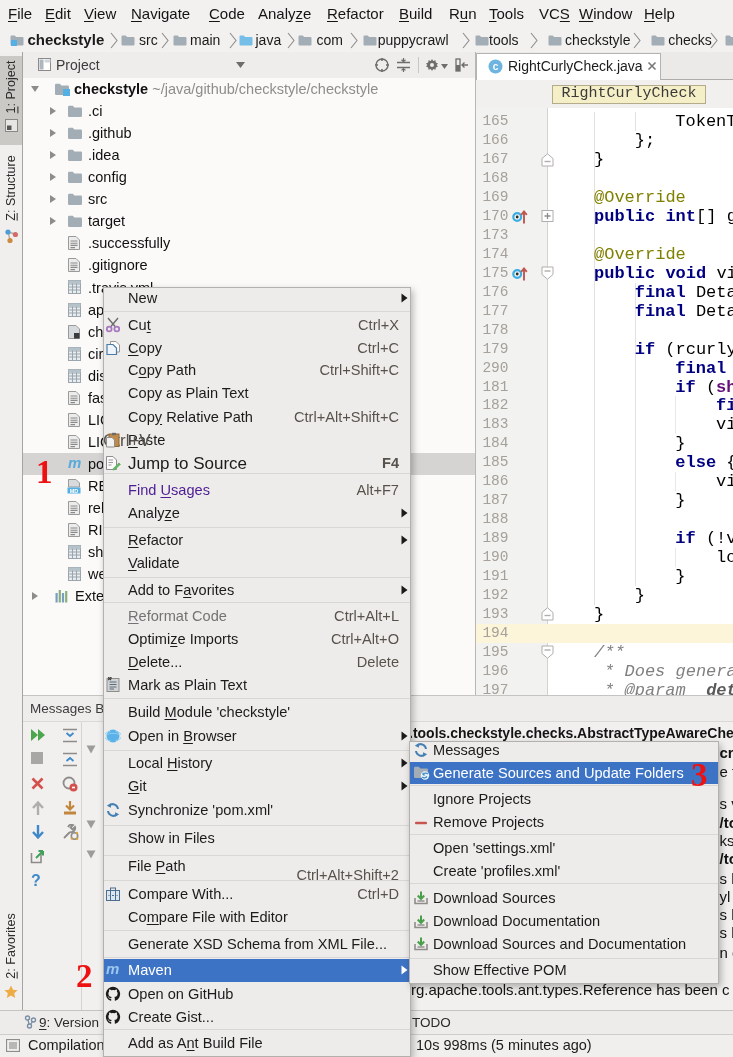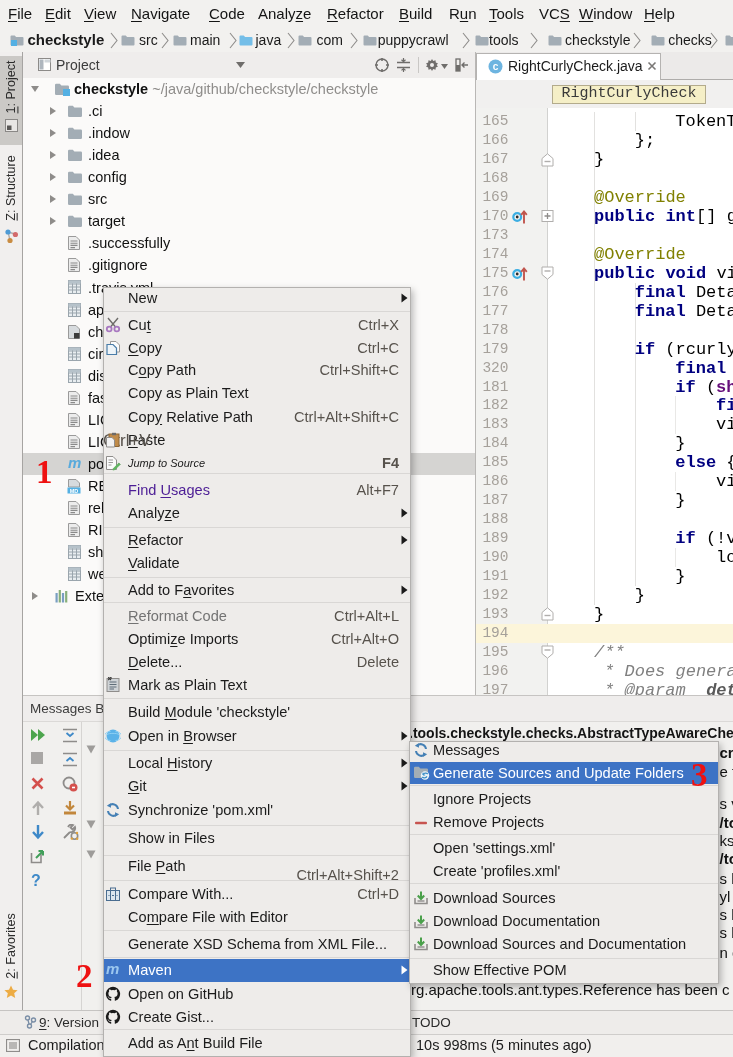--- a/index.html
+++ b/index.html
@@ -166,21 +166,21 @@
 <svg class="abs" style="left:67px;top:104.05px" width="16" height="14" viewBox="0 0 16 14">
     <path d="M1 3 a1.2 1.2 0 0 1 1.2-1.2 h3.6 l1.6 1.8 h6.4 a1.2 1.2 0 0 1 1.2 1.2 v7 a1.2 1.2 0 0 1 -1.2 1.2 h-11.6 a1.2 1.2 0 0 1 -1.2 -1.2 z" fill="#a3adb5"></path>
   </svg>
 <div class="abs" style="left:88px;top:100.0px;height:22px;line-height:22px;font-size:14.5px;color:#111;">.ci</div>
 <svg class="abs" style="left:49px;top:128.1px" width="8" height="10" viewBox="0 0 8 10">
     <path d="M1 1 L7 5 L1 9 Z" fill="#8e8c8a"></path>
   </svg>
 <svg class="abs" style="left:67px;top:126.1px" width="16" height="14" viewBox="0 0 16 14">
     <path d="M1 3 a1.2 1.2 0 0 1 1.2-1.2 h3.6 l1.6 1.8 h6.4 a1.2 1.2 0 0 1 1.2 1.2 v7 a1.2 1.2 0 0 1 -1.2 1.2 h-11.6 a1.2 1.2 0 0 1 -1.2 -1.2 z" fill="#a3adb5"></path>
   </svg>
-<div class="abs" style="left:88px;top:122.1px;height:22px;line-height:22px;font-size:14.5px;color:#111;">.indow</div>
+<div class="abs" style="left:88px;top:122.1px;height:22px;line-height:22px;font-size:14.5px;color:#111;">.github</div>
 <svg class="abs" style="left:49px;top:150.15px" width="8" height="10" viewBox="0 0 8 10">
     <path d="M1 1 L7 5 L1 9 Z" fill="#8e8c8a"></path>
   </svg>
 <svg class="abs" style="left:67px;top:148.15px" width="16" height="14" viewBox="0 0 16 14">
     <path d="M1 3 a1.2 1.2 0 0 1 1.2-1.2 h3.6 l1.6 1.8 h6.4 a1.2 1.2 0 0 1 1.2 1.2 v7 a1.2 1.2 0 0 1 -1.2 1.2 h-11.6 a1.2 1.2 0 0 1 -1.2 -1.2 z" fill="#a3adb5"></path>
   </svg>
 <div class="abs" style="left:88px;top:144.2px;height:22px;line-height:22px;font-size:14.5px;color:#111;">.idea</div>
 <svg class="abs" style="left:49px;top:172.2px" width="8" height="10" viewBox="0 0 8 10">
     <path d="M1 1 L7 5 L1 9 Z" fill="#8e8c8a"></path>
   </svg>
@@ -326,21 +326,21 @@
 <div class="abs" style="left:476px;top:169.1px;width:32.5px;height:19px;line-height:19px;text-align:right;font-family:&quot;Liberation Mono&quot;,monospace;font-size:14.5px;color:#a5a09a;">168</div>
 <div class="abs" style="left:476px;top:188.0px;width:32.5px;height:19px;line-height:19px;text-align:right;font-family:&quot;Liberation Mono&quot;,monospace;font-size:14.5px;color:#a5a09a;">169</div>
 <div class="abs" style="left:476px;top:206.9px;width:32.5px;height:19px;line-height:19px;text-align:right;font-family:&quot;Liberation Mono&quot;,monospace;font-size:14.5px;color:#a5a09a;">170</div>
 <div class="abs" style="left:476px;top:225.9px;width:32.5px;height:19px;line-height:19px;text-align:right;font-family:&quot;Liberation Mono&quot;,monospace;font-size:14.5px;color:#a5a09a;">173</div>
 <div class="abs" style="left:476px;top:244.9px;width:32.5px;height:19px;line-height:19px;text-align:right;font-family:&quot;Liberation Mono&quot;,monospace;font-size:14.5px;color:#a5a09a;">174</div>
 <div class="abs" style="left:476px;top:263.8px;width:32.5px;height:19px;line-height:19px;text-align:right;font-family:&quot;Liberation Mono&quot;,monospace;font-size:14.5px;color:#a5a09a;">175</div>
 <div class="abs" style="left:476px;top:282.8px;width:32.5px;height:19px;line-height:19px;text-align:right;font-family:&quot;Liberation Mono&quot;,monospace;font-size:14.5px;color:#a5a09a;">176</div>
 <div class="abs" style="left:476px;top:301.7px;width:32.5px;height:19px;line-height:19px;text-align:right;font-family:&quot;Liberation Mono&quot;,monospace;font-size:14.5px;color:#a5a09a;">177</div>
 <div class="abs" style="left:476px;top:320.6px;width:32.5px;height:19px;line-height:19px;text-align:right;font-family:&quot;Liberation Mono&quot;,monospace;font-size:14.5px;color:#a5a09a;">178</div>
 <div class="abs" style="left:476px;top:339.6px;width:32.5px;height:19px;line-height:19px;text-align:right;font-family:&quot;Liberation Mono&quot;,monospace;font-size:14.5px;color:#a5a09a;">179</div>
-<div class="abs" style="left:476px;top:358.6px;width:32.5px;height:19px;line-height:19px;text-align:right;font-family:&quot;Liberation Mono&quot;,monospace;font-size:14.5px;color:#a5a09a;">320</div>
+<div class="abs" style="left:476px;top:358.6px;width:32.5px;height:19px;line-height:19px;text-align:right;font-family:&quot;Liberation Mono&quot;,monospace;font-size:14.5px;color:#a5a09a;">290</div>
 <div class="abs" style="left:476px;top:377.5px;width:32.5px;height:19px;line-height:19px;text-align:right;font-family:&quot;Liberation Mono&quot;,monospace;font-size:14.5px;color:#a5a09a;">181</div>
 <div class="abs" style="left:476px;top:396.4px;width:32.5px;height:19px;line-height:19px;text-align:right;font-family:&quot;Liberation Mono&quot;,monospace;font-size:14.5px;color:#a5a09a;">182</div>
 <div class="abs" style="left:476px;top:415.4px;width:32.5px;height:19px;line-height:19px;text-align:right;font-family:&quot;Liberation Mono&quot;,monospace;font-size:14.5px;color:#a5a09a;">183</div>
 <div class="abs" style="left:476px;top:434.3px;width:32.5px;height:19px;line-height:19px;text-align:right;font-family:&quot;Liberation Mono&quot;,monospace;font-size:14.5px;color:#a5a09a;">184</div>
 <div class="abs" style="left:476px;top:453.3px;width:32.5px;height:19px;line-height:19px;text-align:right;font-family:&quot;Liberation Mono&quot;,monospace;font-size:14.5px;color:#a5a09a;">185</div>
 <div class="abs" style="left:476px;top:472.2px;width:32.5px;height:19px;line-height:19px;text-align:right;font-family:&quot;Liberation Mono&quot;,monospace;font-size:14.5px;color:#a5a09a;">186</div>
 <div class="abs" style="left:476px;top:491.2px;width:32.5px;height:19px;line-height:19px;text-align:right;font-family:&quot;Liberation Mono&quot;,monospace;font-size:14.5px;color:#a5a09a;">187</div>
 <div class="abs" style="left:476px;top:510.1px;width:32.5px;height:19px;line-height:19px;text-align:right;font-family:&quot;Liberation Mono&quot;,monospace;font-size:14.5px;color:#a5a09a;">188</div>
 <div class="abs" style="left:476px;top:529.1px;width:32.5px;height:19px;line-height:19px;text-align:right;font-family:&quot;Liberation Mono&quot;,monospace;font-size:14.5px;color:#a5a09a;">189</div>
 <div class="abs" style="left:476px;top:548.0px;width:32.5px;height:19px;line-height:19px;text-align:right;font-family:&quot;Liberation Mono&quot;,monospace;font-size:14.5px;color:#a5a09a;">190</div>
@@ -530,21 +530,21 @@
 <div class="abs" style="left:128px;top:382.0px;height:23px;line-height:23px;font-size:14.6px;color:#1b1b1b;z-index:52;white-space:pre;">Copy as Plain Text</div>
 <div class="abs" style="left:128px;top:405.5px;height:23px;line-height:23px;font-size:14.6px;color:#1b1b1b;z-index:52;white-space:pre;">Cop<span class="u">y</span> Relative Path</div>
 <div class="abs" style="left:103px;top:405.5px;width:296px;height:23px;line-height:23px;font-size:14.6px;color:#57524c;z-index:52;text-align:right;">Ctrl+Alt+Shift+C</div>
 <div class="abs" style="left:128px;top:428.5px;height:23px;line-height:23px;font-size:14.6px;color:#1b1b1b;z-index:52;white-space:pre;"><span class="u">P</span>aste</div>
 <div class="abs" style="left:103px;top:428.5px;width:296px;height:23px;line-height:23px;font-size:17px;color:#57524c;z-index:52;text-align:left;">Ctrl+V</div>
 <svg class="abs" style="left:105px;top:432.0px;z-index:52" width="16" height="16" viewBox="0 0 16 16">
     <rect x="4" y="2" width="10" height="12.5" fill="#c08b4a" stroke="#8d6636"></rect>
     <rect x="7" y="0.8" width="4" height="2.4" fill="#6d6b69"></rect>
     <path d="M1.5 5.5 H7 L9.5 8 V15 H1.5 Z" fill="#f2f2f2" stroke="#8f8d8b"></path>
   </svg>
-<div class="abs" style="left:128px;top:451.5px;height:23px;line-height:23px;font-size:11px;color:#1b1b1b;z-index:52;white-space:pre;font-style:italic;">Jump to Source</div>
+<div class="abs" style="left:128px;top:451.5px;height:23px;line-height:23px;font-size:17px;color:#1b1b1b;z-index:52;white-space:pre;">Jump to Source</div>
 <div class="abs" style="left:103px;top:451.5px;width:296px;height:23px;line-height:23px;font-size:14.6px;color:#57524c;z-index:52;text-align:right;font-weight:bold;">F4</div>
 <svg class="abs" style="left:105px;top:455.0px;z-index:52" width="16" height="16" viewBox="0 0 16 16">
     <path d="M1.5 1.5 H8 L11.5 5 V14.5 H1.5 Z" fill="#fbfbfb" stroke="#8f8d8b"></path>
     <path d="M3.5 5 H8 M3.5 7.5 H8 M3.5 10 H6.5" stroke="#9a9896" stroke-width="1.1"></path>
     <path d="M8.2 13.2 L13.5 7.9 L15.3 9.7 L10 15 L7.8 15.4 Z" fill="#62b562"></path>
     <path d="M13.5 7.9 L15.3 9.7" stroke="#3e8a3e" stroke-width="1"></path>
   </svg>
 <div class="abs" style="left:128px;top:478.5px;height:23px;line-height:23px;font-size:14.6px;color:#4c1d95;z-index:52;white-space:pre;">Find <span class="u">U</span>sages</div>
 <div class="abs" style="left:103px;top:478.5px;width:296px;height:23px;line-height:23px;font-size:14.6px;color:#57524c;z-index:52;text-align:right;">Alt+F7</div>
 <div class="abs" style="left:128px;top:501.5px;height:23px;line-height:23px;font-size:14.6px;color:#1b1b1b;z-index:52;white-space:pre;">Analy<span class="u">z</span>e</div>

